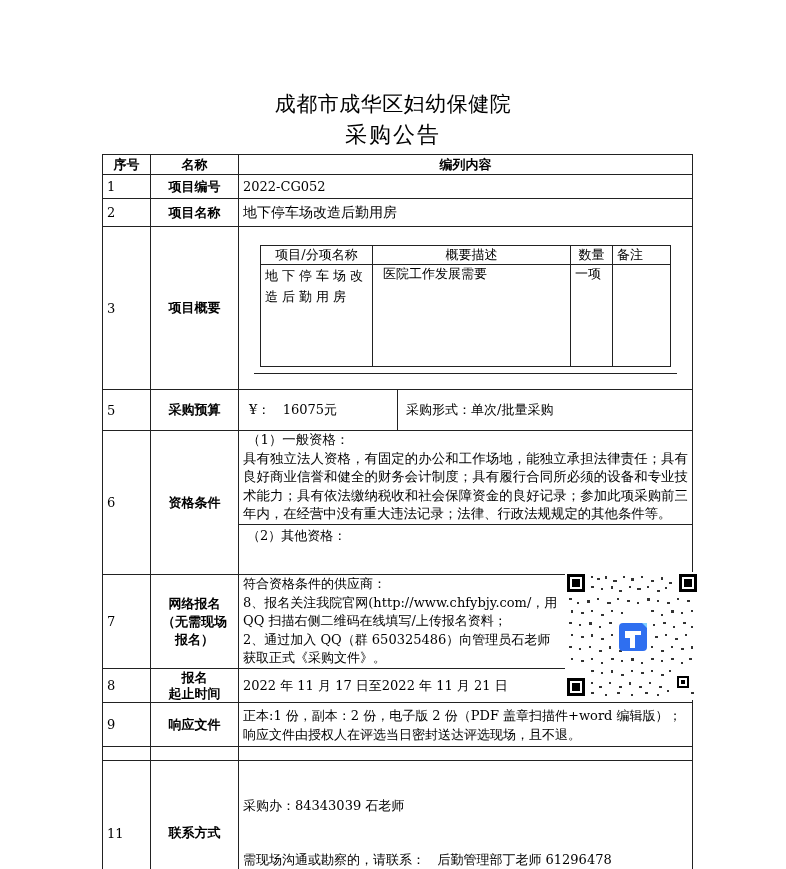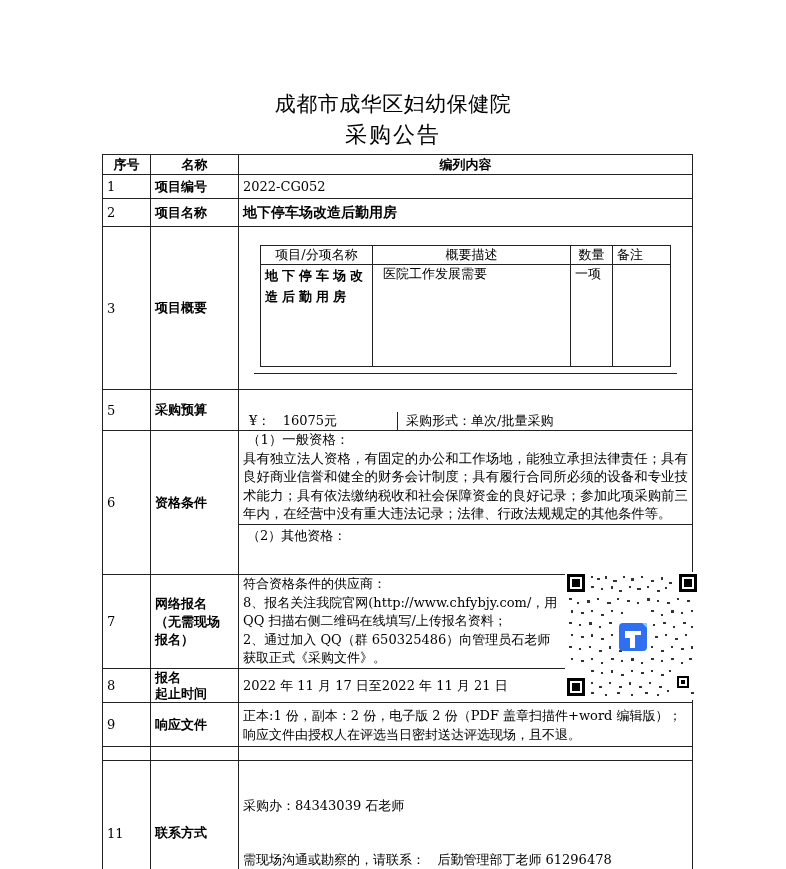--- a/index.html
+++ b/index.html
@@ -4,23 +4,23 @@
 <style>
   html, body { margin:0; padding:0; background:#ffffff; }
   body { width:786px; height:869px; position:relative; overflow:hidden;
          font-family:"DejaVu Serif","Liberation Serif",serif; color:#000; }
   .title1 { position:absolute; left:0; width:786px; top:90px; text-align:center;
             font-family:Liberation Serif, serif; font-size:21px; letter-spacing:0.5px; }
   .title2 { position:absolute; left:0; width:786px; top:120px; text-align:center;
             font-family:"DejaVu Sans","Liberation Sans",sans-serif; font-size:22px; letter-spacing:2px; }
   .tbl { position:absolute; left:102px; top:154px; width:591px; border-collapse:collapse; table-layout:fixed; }
   .tbl td { border:1px solid #222; padding:0 4px; font-size:13px; vertical-align:middle; }
-  .c-name { width:80px; text-align:left; font-family:"DejaVu Sans","Liberation Sans",sans-serif; font-weight:bold; font-size:13px; }
+  .c-name { width:80px; text-align:center; font-family:"DejaVu Sans","Liberation Sans",sans-serif; font-weight:bold; font-size:13px; }
   .hdr { font-family:"DejaVu Sans","Liberation Sans",sans-serif; font-weight:bold; font-size:14px; text-align:center;margin-left:24px; }
-  .bold-sans { font-family:"DejaVu Sans","Liberation Sans",sans-serif; font-weight:bold; }
+  .bold-sans { font-family:"DejaVu Sans","Liberation Sans",sans-serif; font-weight:normal; }
   .inner { border-collapse:collapse; width:100%; table-layout:fixed; }
   .inner td { border:1px solid #222; padding:0 4px; font-size:13px; vertical-align:top; }
   .red { color:#e0302a; }
   .qr { position:absolute; left:565px; top:572px; width:134px; height:128px; background:#fff; }
   .nowrap { white-space:nowrap; }
   .line { line-height:19px; }
 </style>
 </head>
 <body>
 
@@ -76,21 +76,21 @@
           </tr>
         </tbody>
             </table>
       </div>
     </td>
   </tr>
   <tr style="height:40px">
     <td>5</td>
     <td class="c-name">采购预算</td>
     <td style="padding:0;">
-      <div style="display:flex; height:40px;align-items:flex-end;">
+      <div style="display:flex; height:40px;">
         <div style="width:148px; padding-left:10px; display:flex; align-items:center; border-right:1px solid #222; white-space:pre;">¥：   16075元</div>
         <div style="padding-left:8px; display:flex; align-items:center;">采购形式：单次/批量采购</div>
       </div>
     </td>
   </tr>
   <tr>
     <td style="height:143px">6</td>
     <td class="c-name">资格条件</td>
     <td style="padding:0; vertical-align:top;">
       <div class="line" style="padding:0 4px; border-bottom:1px solid #222; font-size:13.4px; line-height:18.5px; text-align:justify;">

